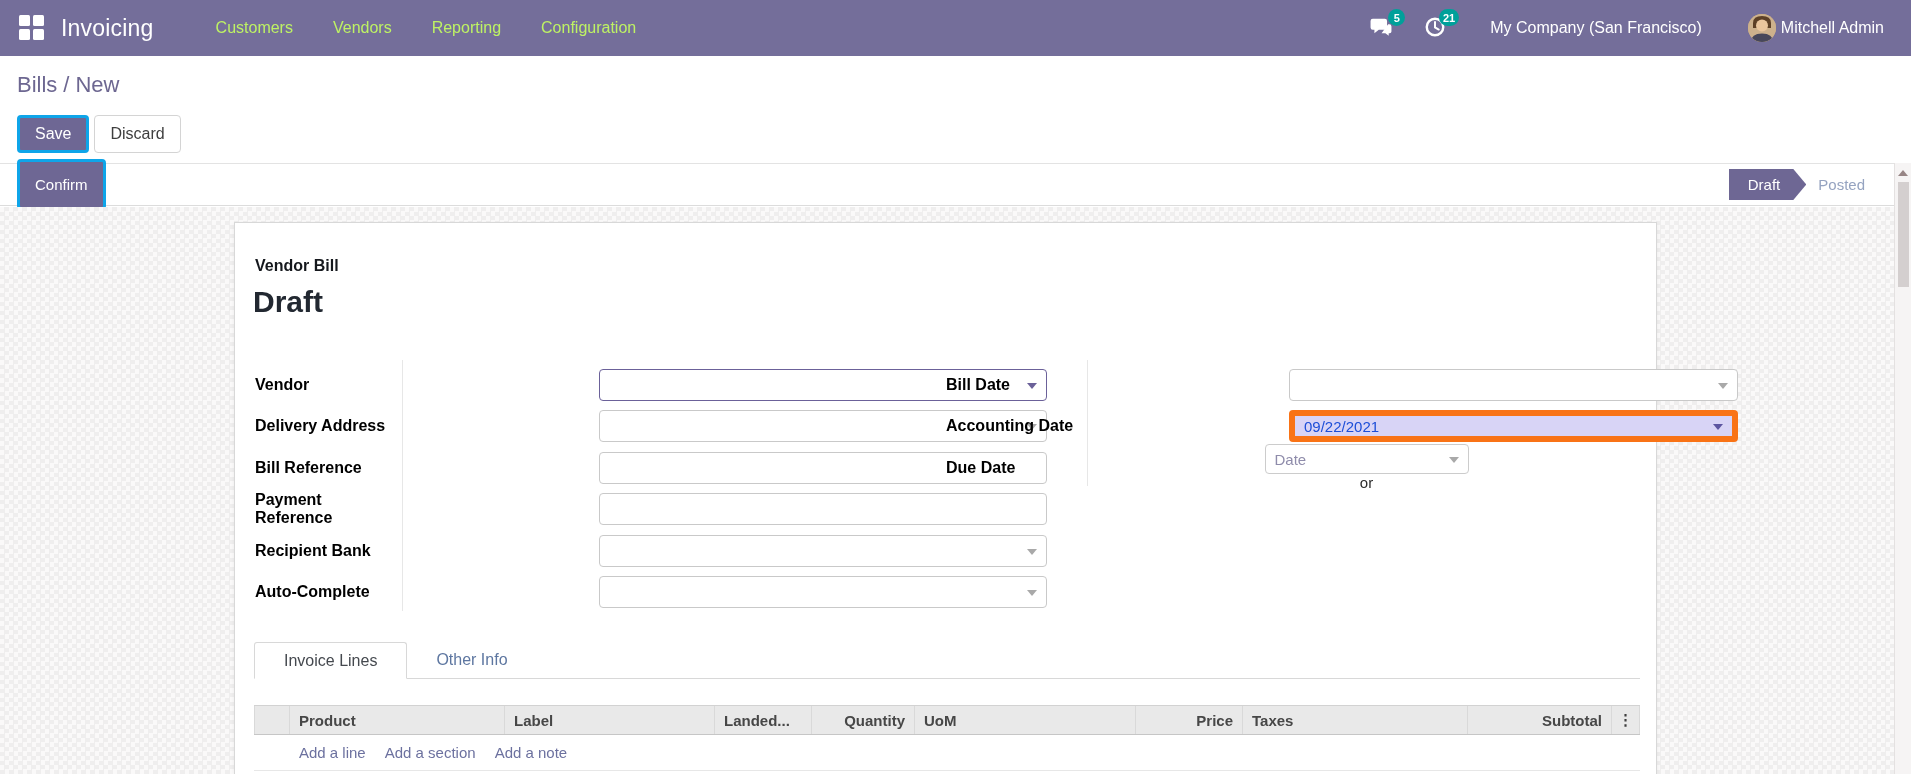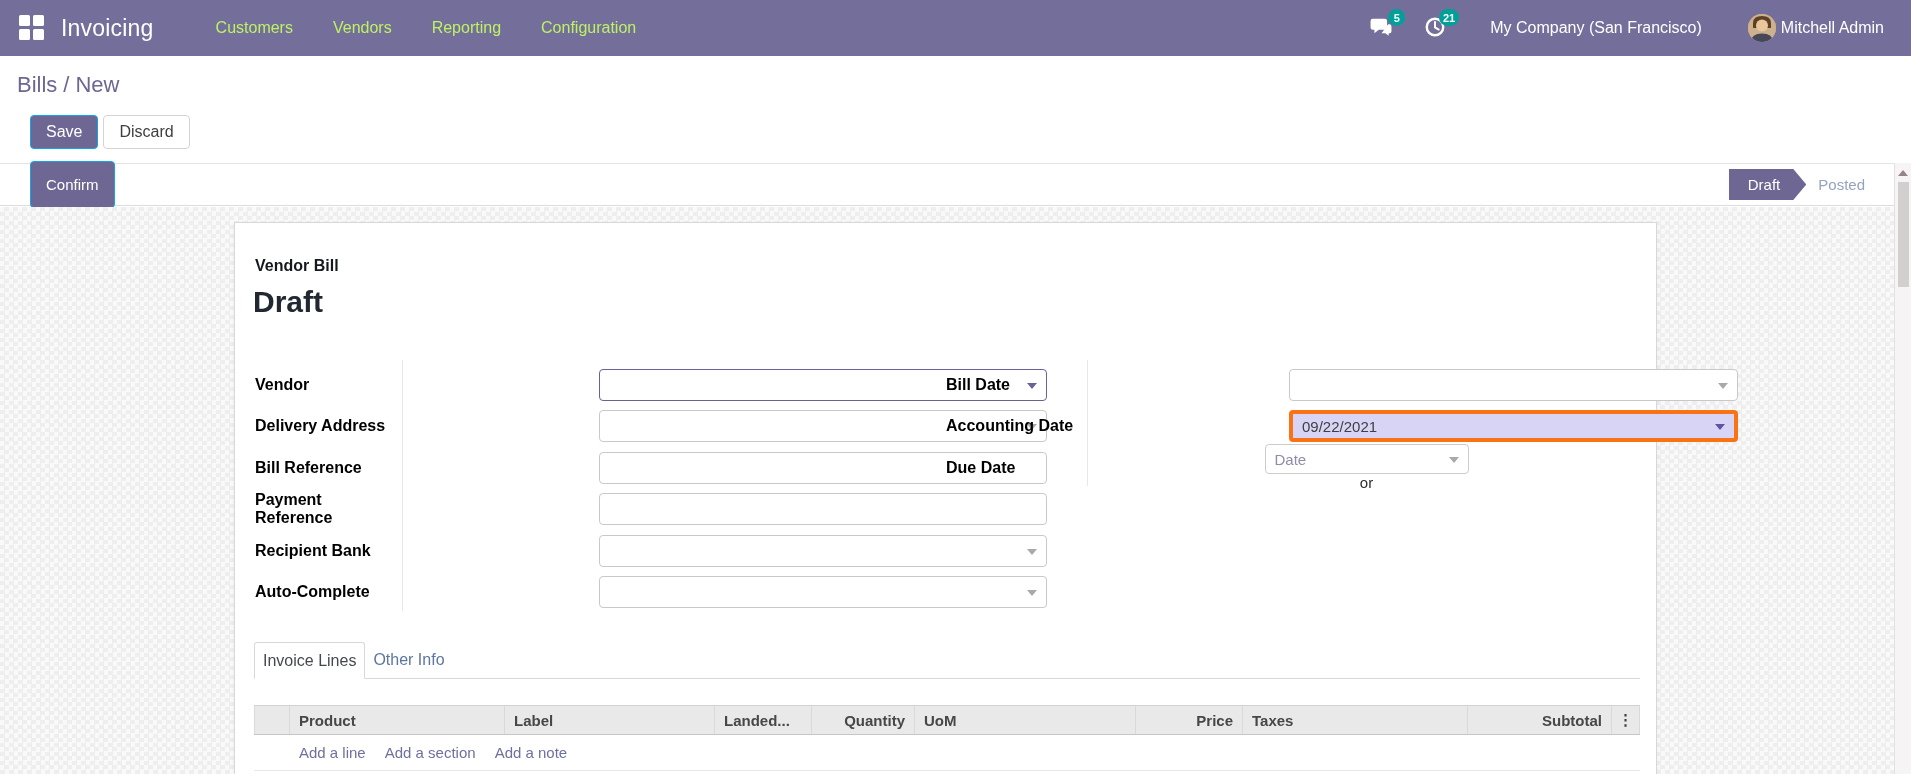--- a/index.html
+++ b/index.html
@@ -26,21 +26,21 @@
   .user { display:flex; align-items:center; margin-left:46px; cursor:pointer; }
   .avatar { width:28px; height:28px; border-radius:50%; overflow:hidden; background:#caa87e; }
   .user-name { font-size:16px; margin-left:5px; }
 
   
   .breadcrumb { position:absolute; top:72px; left:17px; font-size:22px; color:#6d6791; }
   .breadcrumb a { color:#6d6791; text-decoration:none; cursor:pointer; }
   .bc-sep { padding:0 6px; }
   .cp-buttons { position:absolute; top:115px; left:17px; display:flex; }
   .btn { font-family:inherit; font-size:16px; border-radius:4px; padding:7px 15px; cursor:pointer; }
-  .btn-primary { background:var(--primary,#6e6794); border:1px solid #0ea5e9; color:#fff;margin-left:13px; }
+  .btn-primary { background:var(--primary,#6e6794); border:3px solid #0ea5e9; color:#fff; }
   .btn-default { background:#fff; border:1px solid #d4d4d4; color:#3e3e3e; margin-left:5px; }
 
   .statusbar-row { position:absolute; top:163px; left:0; width:1911px; height:43px; background:#fff;
                    border-top:1px solid #e3e3e3; border-bottom:1px solid #dcdcdc;
                    display:flex; align-items:center; padding:0 36px 0 17px; }
   .btn-confirm { font-size:15px; padding:14px 15px; }
   .status-steps { margin-left:auto; display:flex; align-items:center; }
   .step-active { background:var(--primary,#6e6794); color:#fff; font-size:15px;
                  padding:7px 26px 7px 19px; cursor:pointer;
                  clip-path:polygon(0 0, calc(100% - 13px) 0, 100% 50%, calc(100% - 13px) 100%, 0 100%); }
@@ -67,33 +67,33 @@
   .fgroup-right .fwidget { left:196px; width:449px; }
   .inputbox { position:relative; height:32px; background:#fff; border:1px solid #c9c9c9; border-radius:4px;
               display:flex; align-items:center; padding:0 26px 0 9px; font-size:15px; cursor:text; }
   .inputbox input { border:none; outline:none; width:100%; font:inherit; background:transparent; color:#3a3a3a; }
   .inputbox input::placeholder { color:#8f8cab; opacity:1; }
   .caret { position:absolute; right:9px; top:50%; margin-top:-2px; width:0; height:0;
            border-left:5px solid transparent; border-right:5px solid transparent;
            border-top:6px solid #a9a9a9; pointer-events:none; }
   .focused { border:1.5px solid #6b6199; }
   .focused .caret { border-top-color:#6b6199; }
-  .acc-date { background:var(--accounting_bg,#d8d4f6); border:4px solid #f97316; color:#404040; cursor:pointer; }
+  .acc-date { background:var(--accounting_bg,#d8d4f6); border:6px solid #f97316; color:#1d4ed8; cursor:pointer; }
   .acc-date .caret { border-top-color:#5c55a0; }
   .duo { display:flex; align-items:center;flex-direction:column; }
   .mini-select { position:relative; height:30px; border:1px solid #cccccc; border-radius:4px; background:#fff;
                  display:flex; align-items:center; padding:0 24px 0 9px; font-size:15px; color:#8f8cab; cursor:pointer; }
   .mini-date  { width:204px; }
   .mini-terms { width:201px; }
   .or-text { margin:0 13px; font-size:15px; color:#2c2c2c; }
 
   
   .tabs { position:absolute; top:642px; left:254px; width:1386px; height:37px;
           border-bottom:1px solid #d8d8d8; display:flex; align-items:stretch; }
-  .tab { font-size:16px; display:flex; align-items:center; padding:0 8px; cursor:pointer; }
+  .tab { font-size:16px; display:flex; align-items:center; padding:0 29px; cursor:pointer; }
   .tab-active { border:1px solid #d8d8d8; border-bottom:1px solid #fff; border-radius:3px 3px 0 0;
                 margin-bottom:-1px; background:#fff; color:#45494f; }
   .tab-inactive { color:#5d76a0; }
 
   
   .lines-table { position:absolute; top:705px; left:254px; width:1386px; }
   .thead { display:flex; height:30px; background:#e9e9e9; border-top:1px solid #d2d2d2;
            border-bottom:1px solid #c6c6c6; }
   .th { font-size:15px; font-weight:bold; color:#474747; display:flex; align-items:center;
         padding:0 9px; border-right:1px solid #d9d9d9; overflow:hidden; white-space:nowrap; }

